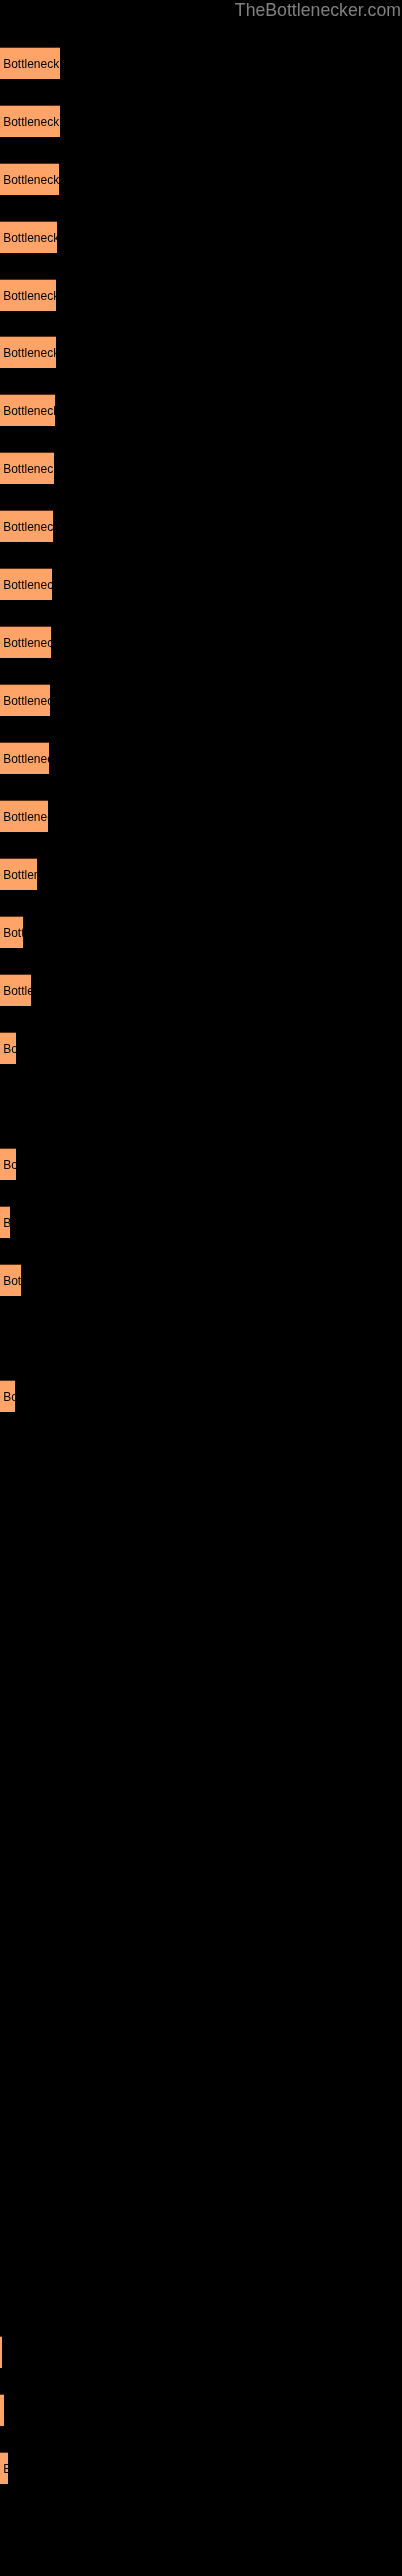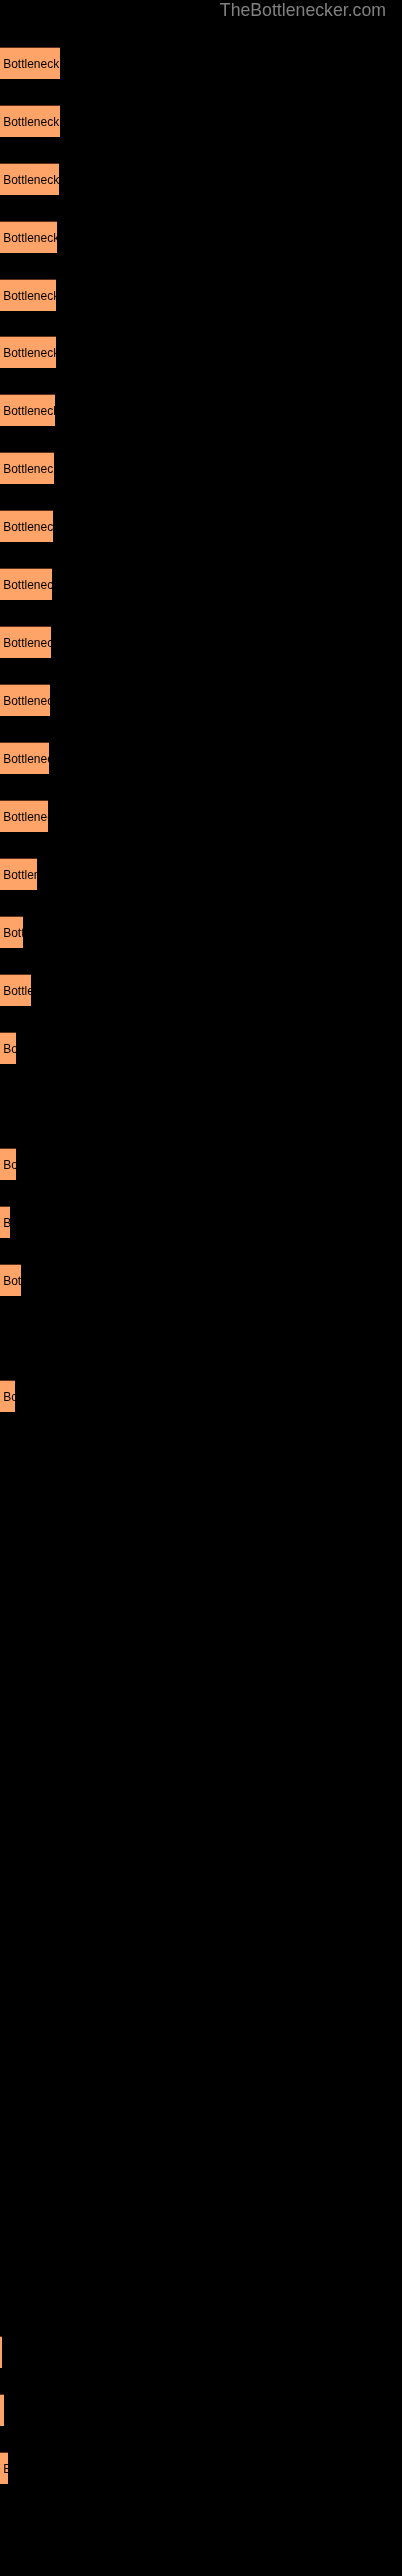--- a/index.html
+++ b/index.html
@@ -20,21 +20,21 @@
     height: 2576px;
     background: #000000;
   }
   .site-header {
     position: absolute;
     top: 0px;
     left: 0px;
     width: 403px;
     height: 22.5px;
     text-align: right;
-    padding-right: 17px;
+    padding-right: 2px;
     box-sizing: border-box;
     color: #808080;
     font-size: 17.7px;
     line-height: 21px;
     letter-spacing: 0px;
     white-space: nowrap;
     font-family: "Liberation Sans", sans-serif;
   }
   .chart-area {
     position: absolute;

